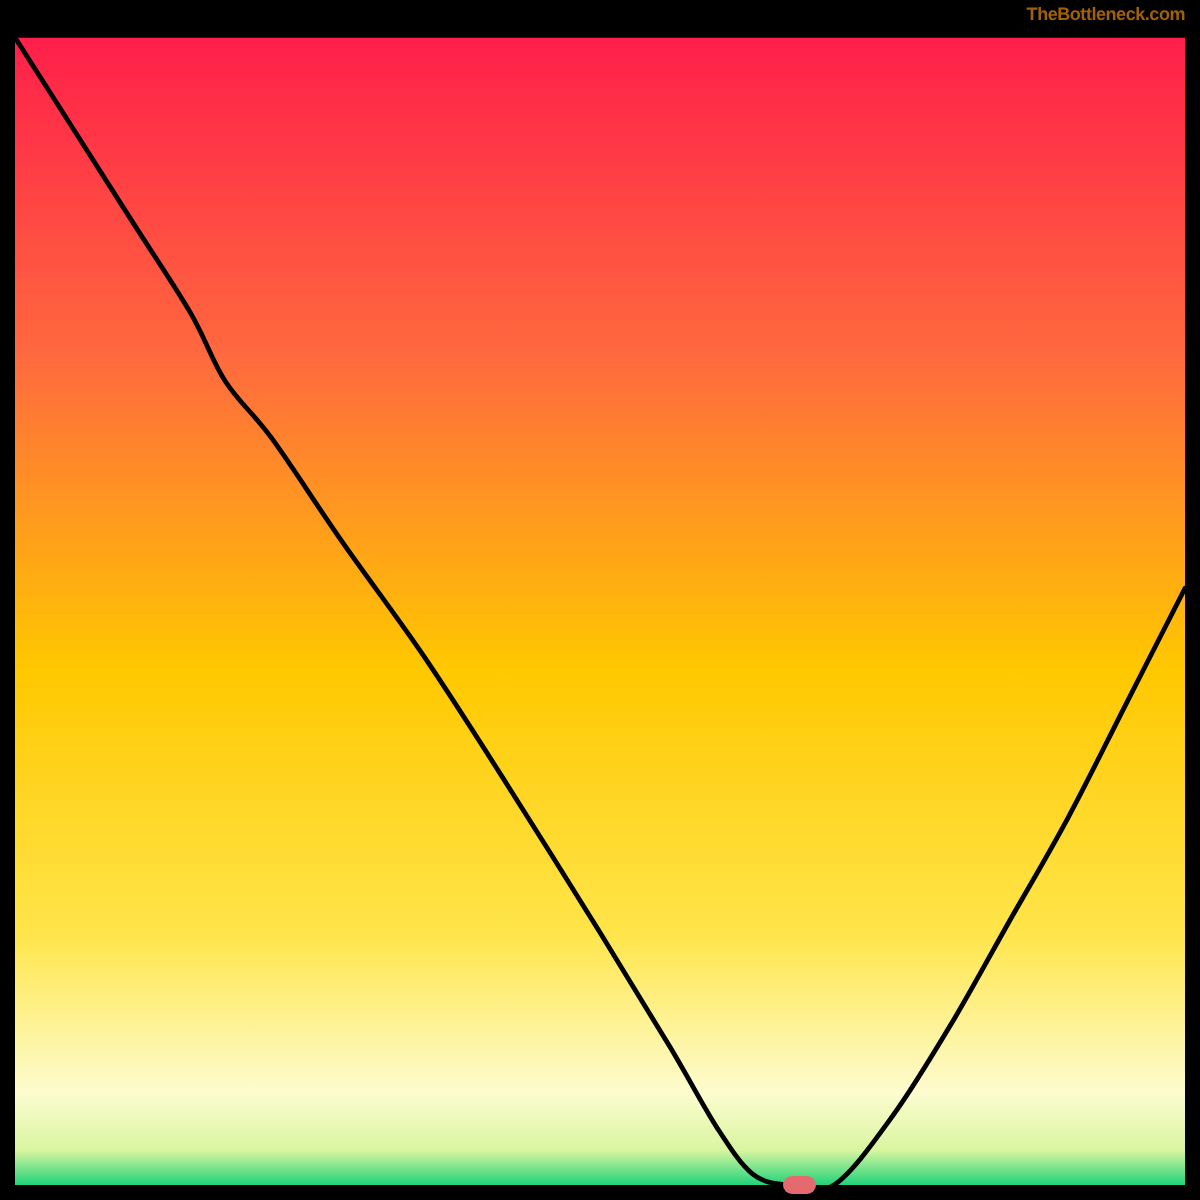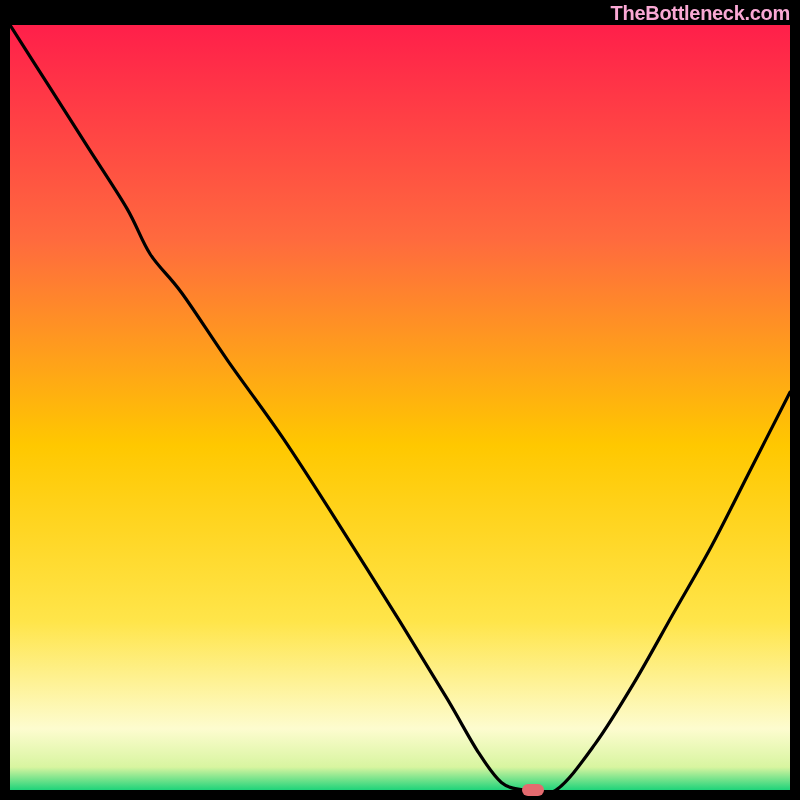--- a/index.html
+++ b/index.html
@@ -23,22 +23,22 @@
     position: absolute;
     left: 10px;
     top: 25px;
     width: 780px;
     height: 765px;
   }
   .watermark {
     position: absolute;
     top: 2px;
     right: 10px;
-    color: #f9a8d4;
-    font-size: 20px;
+    color: #a16207;
+    font-size: 12px;
     font-weight: 600;
     letter-spacing: -0.3px;
   }
   .marker {
     position: absolute;
     width: 22px;
     height: 12px;
     background: #e46a6f;
     border-radius: 6px;
   }

